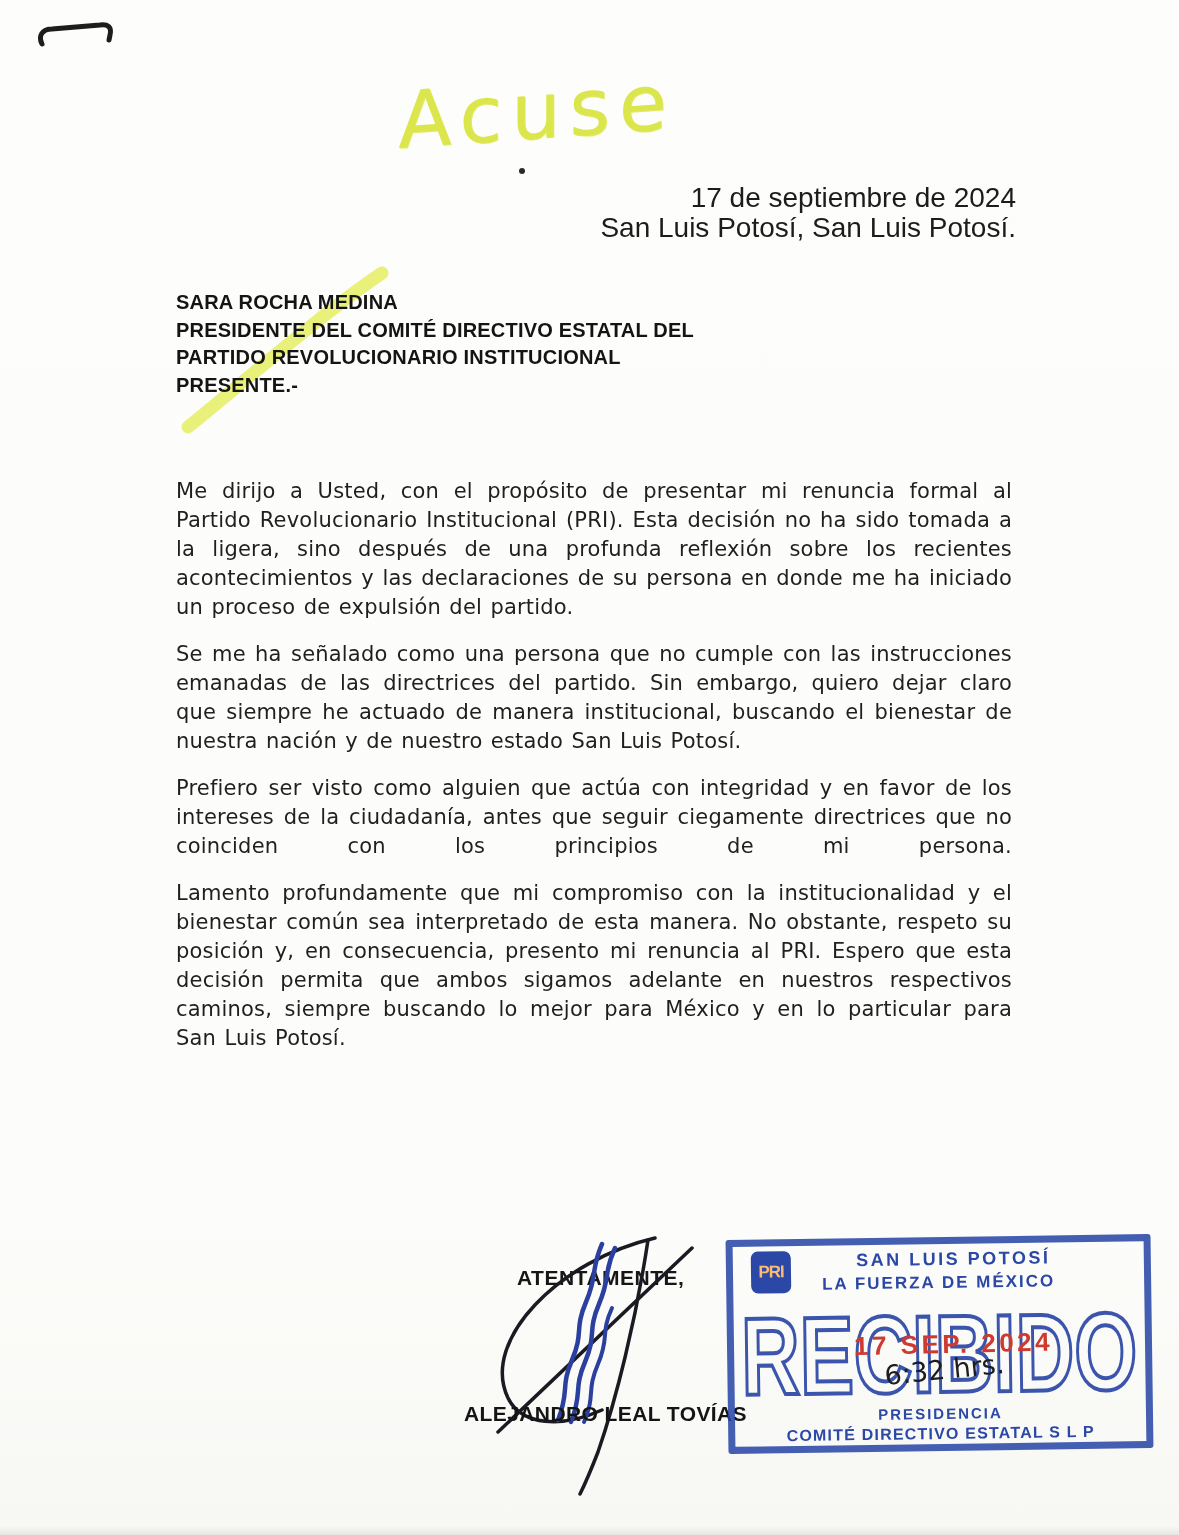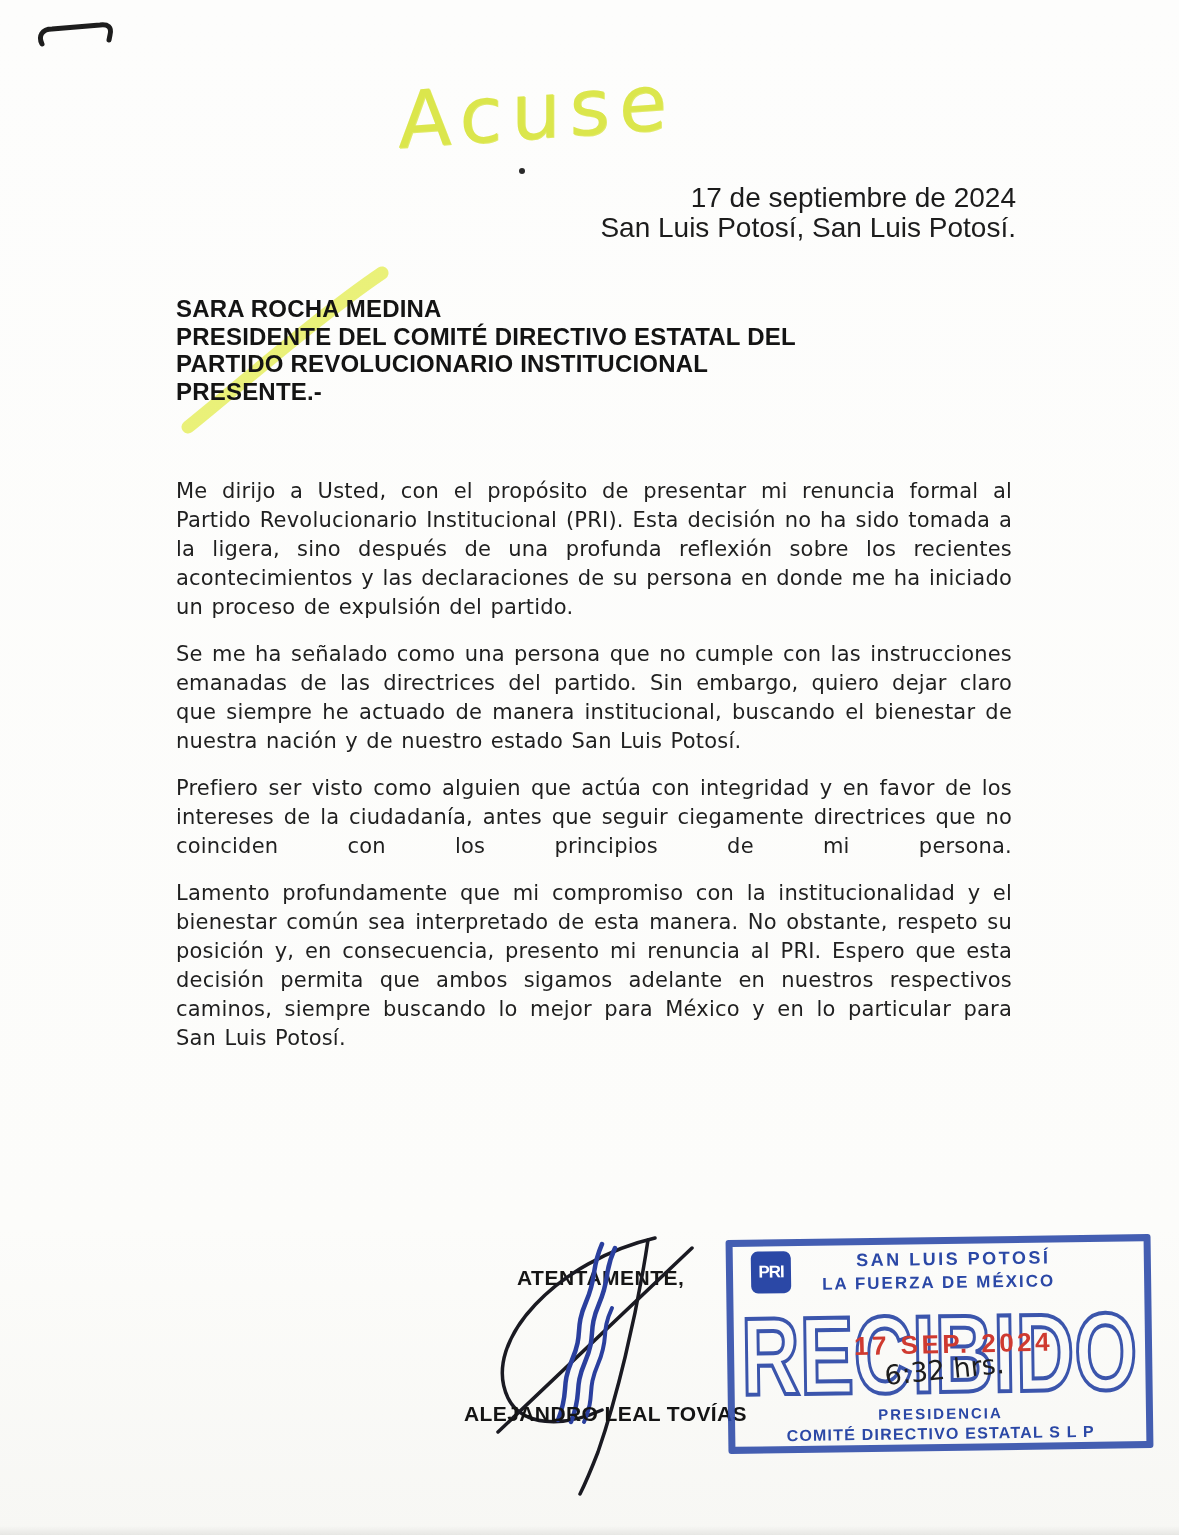--- a/index.html
+++ b/index.html
@@ -44,23 +44,23 @@
     font-size: 28px;
     line-height: 30px;
     color: #1c1c1c;
   }
   
   .recipient-highlight { position: absolute; left: 150px; top: 255px; pointer-events: none; }
   
   .recipient {
     position: absolute;
     left: 176px;
-    top: 295px;
+    top: 289px;
     font-weight: bold;
-    font-size: 24px;
+    font-size: 20px;
     line-height: 27.5px;
     letter-spacing: 0.2px;
     color: #141414;
   }
   
   .body-text {
     position: absolute;
     left: 176px;
     top: 477px;
     width: 836px;
@@ -96,21 +96,21 @@
     border: 7px solid rgba(42, 72, 167, 0.88);
     border-radius: 3px;
     transform: rotate(-0.8deg);
     color: #2b48a6;
   }
   .stamp .pri-logo {
     position: absolute; left: 18px; top: 5px; z-index: 3;
     width: 40px; height: 42px;
     background: #2b48a6; border-radius: 7px;
     display: flex; align-items: center; justify-content: center;
-    color: #ffffff; font-weight: bold; font-size: 17px; letter-spacing: -1px;
+    color: #fdba74; font-weight: bold; font-size: 17px; letter-spacing: -1px;
   }
   .stamp .h1 {
     position: absolute; top: 5px; left: 30px; right: 0; z-index: 2;
     text-align: center; font-weight: bold; font-size: 18px; letter-spacing: 2.5px;
   }
   .stamp .h2 {
     position: absolute; top: 29px; left: 0; right: 0; z-index: 2;
     text-align: center; font-weight: bold; font-size: 17px; letter-spacing: 2px;
   }
   .stamp .recibido { position: absolute; top: 44px; left: 0; z-index: 1; opacity: 0.92; }

